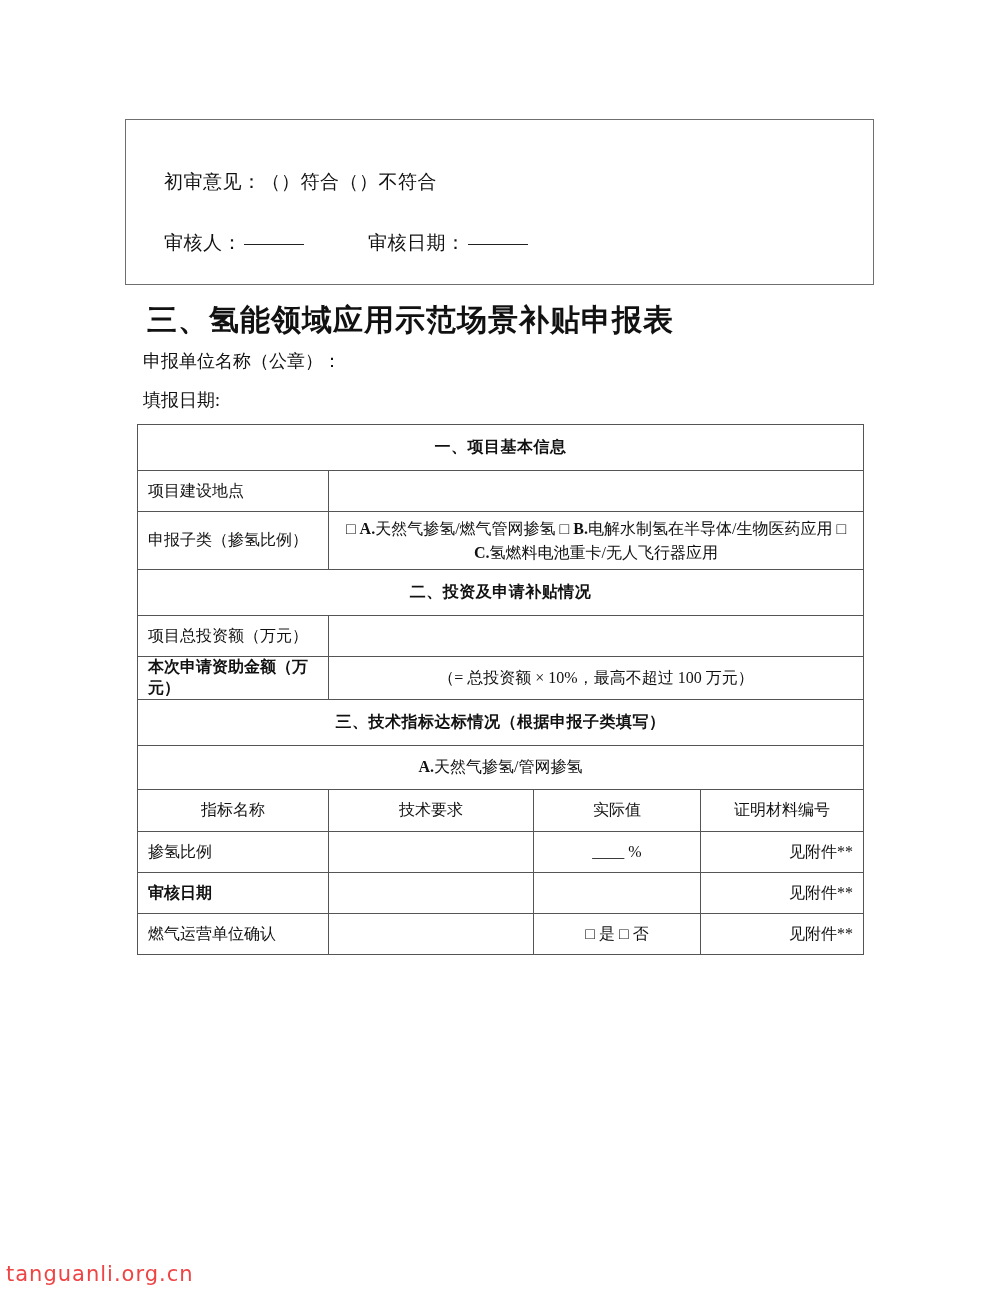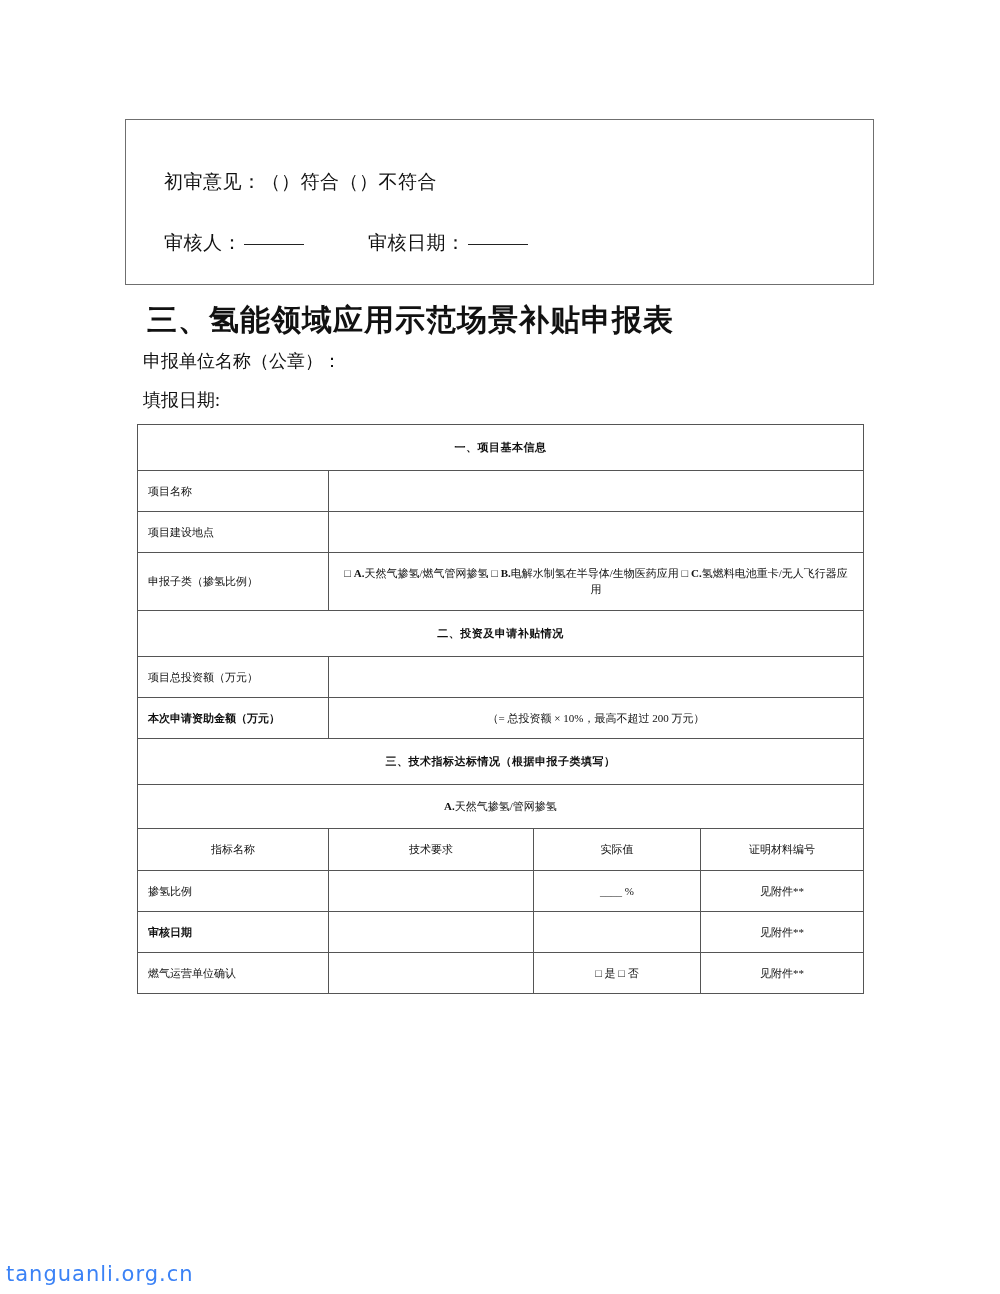--- a/index.html
+++ b/index.html
@@ -70,21 +70,21 @@
     position: absolute;
     left: 137px;
     top: 424px;
     width: 726px;
     border-collapse: collapse;
     table-layout: fixed;
   }
   .main-table td {
     border: 1.2px solid #555555;
     padding: 0 10px;
-    font-size: 11px;
+    font-size: 16px;
     vertical-align: middle;
     box-sizing: border-box;
   }
   .sec-head {
     text-align: center;
     font-weight: bold;
     height: 46px;
     font-size: 18px;
     letter-spacing: 0.5px;
   }
@@ -110,31 +110,31 @@
     height: 58px;
     line-height: 1.45;
     text-align: center;
     font-size: 16px;
     padding: 4px 8px;
   }
   .date-span {
     letter-spacing: 0;
   }
   .yn { text-align: center; font-size: 16px; }
-  .attach { text-align: center; padding-left: 12px; font-size: 16px; }
+  .attach { text-align: right; padding-left: 12px; font-size: 16px; }
 
   
   .watermark {
     position: absolute;
     left: 6px;
     top: 1262px;
     font-size: 21px;
     font-family: "DejaVu Sans", sans-serif;
     letter-spacing: 1px;
-    color: #3b82f6;
+    color: #ef4444;
     user-select: none;
   }
 </style>
 </head>
 <body>
 
 <div class="review-box">
   <div class="review-line l1">
     <span>初审意见：</span><span>（）符合（）不符合</span>
   </div>
@@ -151,24 +151,20 @@
   <colgroup>
     <col style="width:191px">
     <col style="width:205px">
     <col style="width:167px">
     <col style="width:163px">
   </colgroup>
   <tbody>
 
     <tr>
       <td class="sec-head" colspan="4">一、项目基本信息</td>
-    </tr>
-    <tr>
-      <td class="lbl">项目名称</td>
-      <td class="val" colspan="3"></td>
     </tr>
     <tr>
       <td class="lbl">项目建设地点</td>
       <td class="val" colspan="3"></td>
     </tr>
     <tr>
       <td class="lbl">申报子类（掺氢比例）</td>
       <td class="opts" colspan="3">
         <span>□</span>
         <span class="bold">A.</span><span>天然气掺氢/燃气管网掺氢</span>
@@ -181,21 +177,21 @@
 
     <tr>
       <td class="sec-head" colspan="4">二、投资及申请补贴情况</td>
     </tr>
     <tr>
       <td class="lbl">项目总投资额（万元）</td>
       <td class="val" colspan="3"></td>
     </tr>
     <tr>
       <td class="lbl bold">本次申请资助金额（万元）</td>
-      <td class="val center" colspan="3">（= 总投资额 × 10%，最高不超过 200 万元）</td>
+      <td class="val center" colspan="3">（= 总投资额 × 10%，最高不超过 100 万元）</td>
     </tr>
 
     <tr>
       <td class="sec-head" colspan="4">三、技术指标达标情况（根据申报子类填写）</td>
     </tr>
     <tr>
       <td class="sub-head" colspan="4">
         <b>A.</b><span>天然气掺氢/管网掺氢</span>
       </td>
     </tr>

